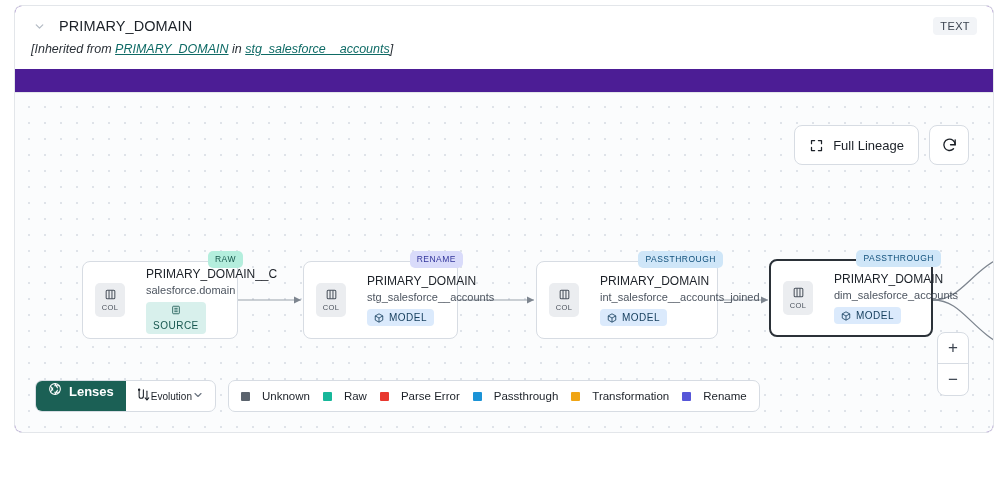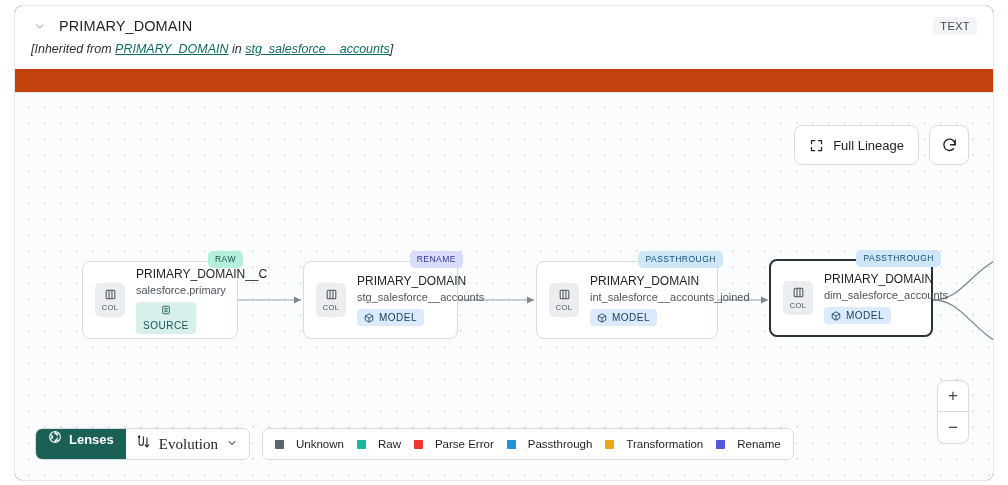--- a/index.html
+++ b/index.html
@@ -6,22 +6,22 @@
   html, body {
     width: 1008px; height: 485px;
     background: #ffffff;
     font-family: "Liberation Sans", sans-serif;
     overflow: hidden;
   }
 
   .panel {
     position: absolute;
     left: 14px; top: 5px;
-    width: 980px; height: 476px;
-    background: #c2410c;
+    width: 980px; height: 428px;
+    background: #4c1d95;
     border: 1px solid #e3e6ea;
     border-radius: 8px;
     overflow: hidden;
   }
 
   
   .hdr { position: relative; padding: 12px 16px 10px 16px; background: #fff; }
   .hdr-row { display: flex; align-items: center; }
   .chevron {
     width: 16px; height: 16px; margin-right: 12px;
@@ -75,21 +75,21 @@
     display: flex; align-items: center;
     padding: 0 14px 0 12px;
   }
   .node.selected { border: 2.5px solid #2b3138; }
 
   .col-chip {
     width: 30px; height: 34px; flex: 0 0 auto;
     background: #ebedf0; border-radius: 5px;
     display: flex; flex-direction: column;
     align-items: center; justify-content: center;
-    margin-right: 11px; color: #4a525c;
+    margin-right: 21px; color: #4a525c;
   }
   .col-chip .g { line-height: 0; }
   .col-chip .t { font-size: 7.5px; letter-spacing: .4px; margin-top: 2px; }
 
   .node-body { display: flex; flex-direction: column; gap: 3px; }
   .node-title { font-size: 12px; color: #1c2128; }
   .node-sub   { font-size: 11px; color: #4d5560; }
 
   .kind {
     margin-top: 3px; align-self: flex-start;
@@ -137,22 +137,22 @@
   .seg {
     display: flex; align-items: stretch; height: 32px;
     border: 1px solid #d7dce3; border-radius: 7px; overflow: hidden; background: #fff;
   }
   .seg .lenses {
     background: #1b6055; color: #fff;
     display: flex; align-items: flex-end; gap: 7px;
     padding: 12px 12px; font-size: 13px; font-weight: bold; cursor: pointer;
   }
   .seg .evolution {
-    display: flex; align-items: center; gap: 8px;
-    padding: 0 11px 0 10px; font-size: 15px; color: #1c2128; cursor: pointer; font-family: Liberation Serif, serif;
+    display: flex; align-items: center; 
+    padding: 0 11px 0 10px; font-size: 10px; color: #1c2128; cursor: pointer;
   }
   .seg .evolution .cv { color: #6c7581; }
 
   .legend {
     display: flex; align-items: center; gap: 13px; height: 32px;
     border: 1px solid #d7dce3; border-radius: 7px; background: #fff;
     padding: 0 12px; font-size: 11.5px; color: #1c2128;
   }
   .legend .it { display: flex; align-items: center; gap: 12px; }
   .legend .sw { width: 9px; height: 9px; border-radius: 1px; flex: 0 0 auto; }
@@ -198,21 +198,21 @@
       <span class="col-chip">
         <span class="g"><svg width="13" height="13" viewBox="0 0 24 24" fill="none" stroke="currentColor" stroke-width="1.9">
               <rect x="4" y="4" width="16" height="16" rx="2"></rect>
               <line x1="9.3" y1="4" x2="9.3" y2="20"></line>
               <line x1="14.7" y1="4" x2="14.7" y2="20"></line>
             </svg></span>
         <span class="t">COL</span>
       </span>
       <span class="node-body">
         <span class="node-title">PRIMARY_DOMAIN__C</span>
-        <span class="node-sub">salesforce.primary</span>
+        <span class="node-sub">salesforce.domain</span>
         <span class="kind source">
           <svg width="10" height="10" viewBox="0 0 24 24" fill="none" stroke="currentColor" stroke-width="2">
               <rect x="4" y="3" width="16" height="18" rx="2"></rect>
               <line x1="8" y1="8" x2="16" y2="8"></line>
               <line x1="8" y1="12" x2="16" y2="12"></line>
               <line x1="8" y1="16" x2="16" y2="16"></line>
             </svg>
           <span>SOURCE</span>
         </span>
       </span>

